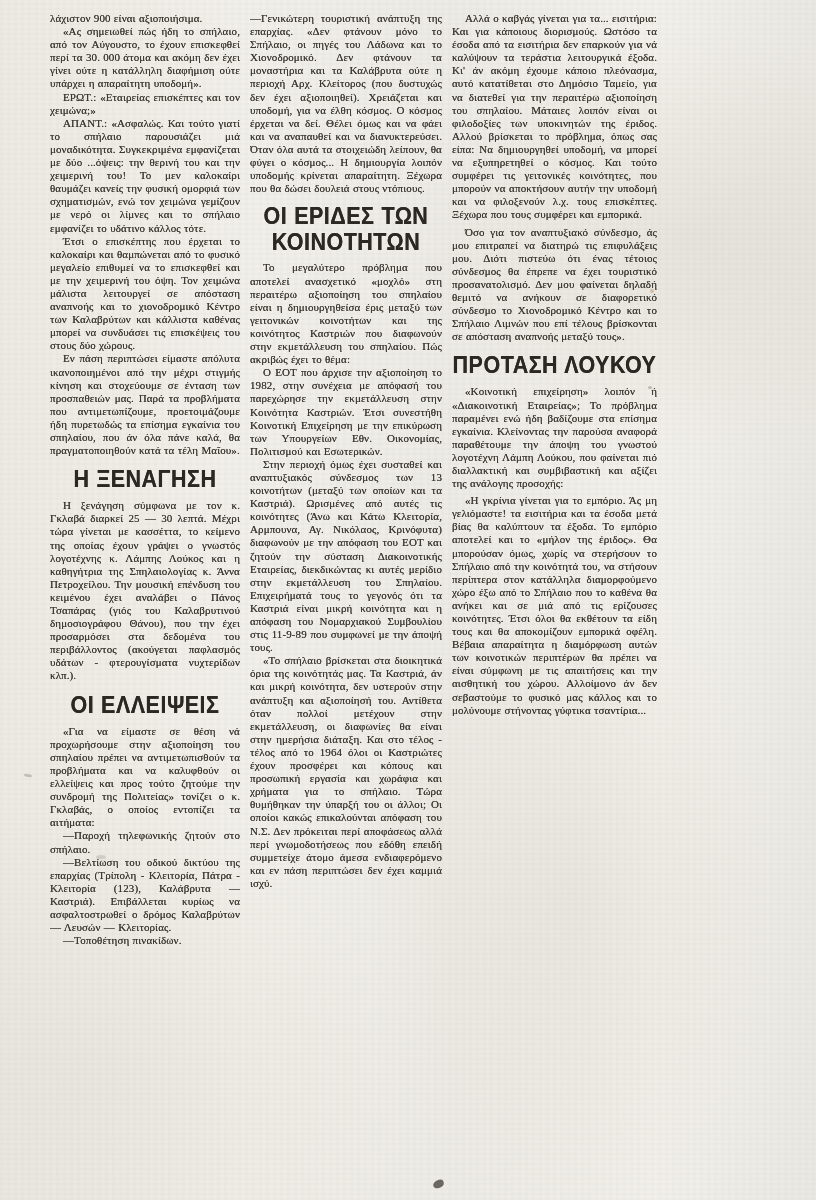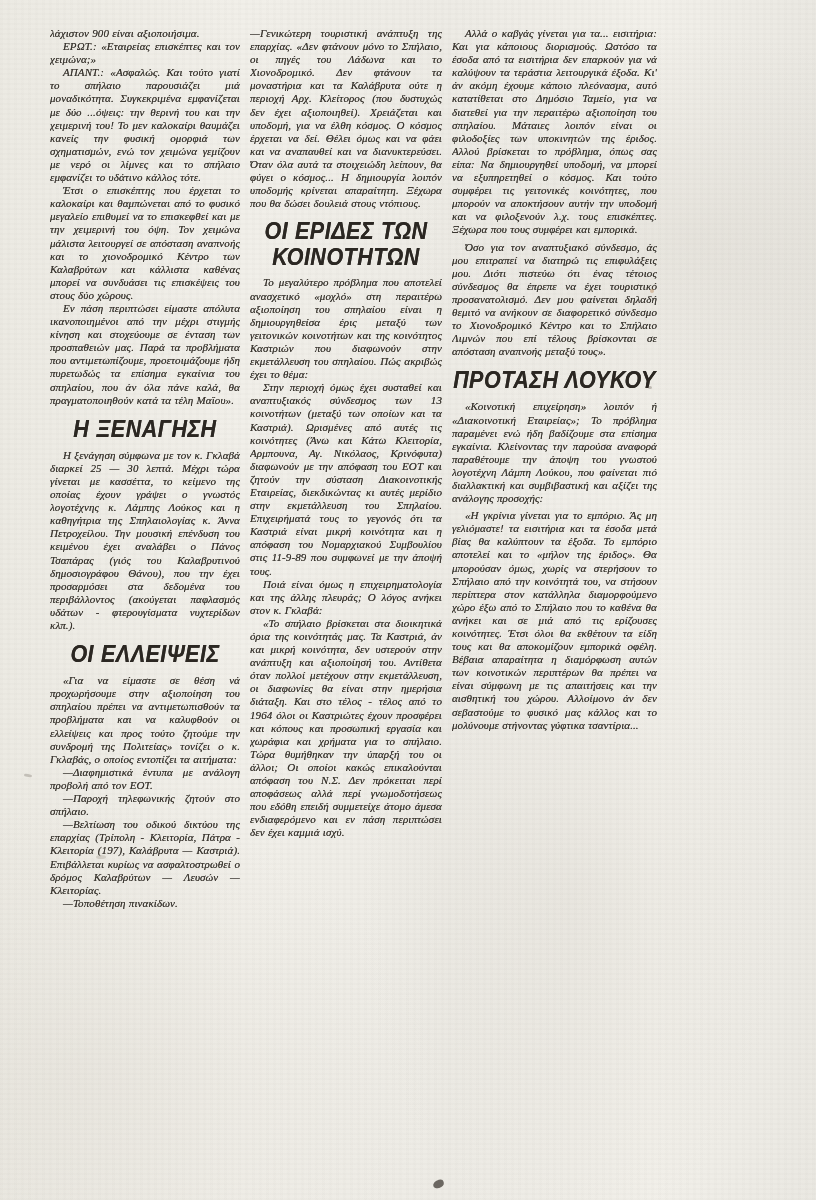--- a/index.html
+++ b/index.html
@@ -16,29 +16,28 @@
       radial-gradient(ellipse 500px 400px at 10% 90%, rgba(222,218,210,.35), rgba(0,0,0,0) 70%),
       linear-gradient(90deg, #eceae3 0%, #f1efe9 30%, #edebe5 55%, #f2f0ea 80%, #eae8e2 100%);
   }
   .grain{
     position:absolute;inset:0;pointer-events:none;
     background:
       repeating-linear-gradient(0deg, rgba(120,115,105,.025) 0 2px, rgba(0,0,0,0) 2px 5px),
       repeating-linear-gradient(90deg, rgba(120,115,105,.02) 0 3px, rgba(0,0,0,0) 3px 7px);
   }
   .col{
-    position:absolute;top:27px;
+    position:absolute;top:12px;
     color:#3b3731;
     font-size:11px;line-height:13.1px;
     text-align:justify;
     letter-spacing:.1px;
     word-spacing:.4px;
     text-shadow:0 0 .45px rgba(59,55,49,.85);
     overflow:hidden;
-    font-style:italic;
   }
   .col1{left:50px;width:190px;height:1160px;}
   .col2{left:250px;width:192px;height:1175px;}
   .col3{left:452px;width:205px;height:930px;}
   .para{margin:0;text-indent:13px;}
   .para.noindent{text-indent:0;}
   .col3 .para{margin-bottom:4px;}
   .headline{
     font-family:"Liberation Sans", sans-serif;
     font-weight:700;
@@ -58,40 +57,40 @@
   .speck-e{left:96px;top:855px;width:10px;height:4px;background:#b7b2a8;border-radius:50%;opacity:.5;}
 </style>
 </head>
 <body>
 
 <div class="paper"></div>
 <div class="grain"></div>
 
 <div class="col col1">
   <p class="para noindent">λάχιστον 900 είναι αξιοποιήσιμα.</p>
+  <p class="para">«Ας σημειωθεί πώς ήδη το σπήλαιο, από τον Αύγουστο, το έχουν επισκεφθεί περί τα 30. 000 άτομα και ακόμη δεν έχει γίνει ούτε η κατάλληλη διαφήμιση ούτε υπάρχει η απαραίτητη υποδομή».</p>
   <p class="para">ΕΡΩΤ.: «Εταιρείας επισκέπτες και τον χειμώνα;»</p>
   <p class="para">ΑΠΑΝΤ.: «Ασφαλώς. Και τούτο γιατί το σπήλαιο παρουσιάζει μιά μοναδικότητα. Συγκεκριμένα εμφανίζεται με δύο ...όψεις: την θερινή του και την χειμερινή του! Το μεν καλοκαίρι θαυμάζει κανείς την φυσική ομορφιά των σχηματισμών, ενώ τον χειμώνα γεμίζουν με νερό οι λίμνες και το σπήλαιο εμφανίζει το υδάτινο κάλλος τότε.</p>
   <p class="para">Έτσι ο επισκέπτης που έρχεται το καλοκαίρι και θαμπώνεται από το φυσικό μεγαλείο επιθυμεί να το επισκεφθεί και με την χειμερινή του όψη. Τον χειμώνα μάλιστα λειτουργεί σε απόσταση αναπνοής και το χιονοδρομικό Κέντρο των Καλαβρύτων και κάλλιστα καθένας μπορεί να συνδυάσει τις επισκέψεις του στους δύο χώρους.</p>
   <p class="para">Εν πάση περιπτώσει είμαστε απόλυτα ικανοποιημένοι από την μέχρι στιγμής κίνηση και στοχεύουμε σε ένταση των προσπαθειών μας. Παρά τα προβλήματα που αντιμετωπίζουμε, προετοιμάζουμε ήδη πυρετωδώς τα επίσημα εγκαίνια του σπηλαίου, που άν όλα πάνε καλά, θα πραγματοποιηθούν κατά τα τέλη Μαΐου».</p>
   <h2 class="headline">Η ΞΕΝΑΓΗΣΗ</h2>
   <p class="para">Η ξενάγηση σύμφωνα με τον κ. Γκλαβά διαρκεί 25 — 30 λεπτά. Μέχρι τώρα γίνεται με κασσέττα, το κείμενο της οποίας έχουν γράψει ο γνωστός λογοτέχνης κ. Λάμπης Λούκος και η καθηγήτρια της Σπηλαιολογίας κ. Άννα Πετροχείλου. Την μουσική επένδυση του κειμένου έχει αναλάβει ο Πάνος Τσαπάρας (γιός του Καλαβρυτινού δημοσιογράφου Θάνου), που την έχει προσαρμόσει στα δεδομένα του περιβάλλοντος (ακούγεται παφλασμός υδάτων - φτερουγίσματα νυχτερίδων κλπ.).</p>
   <h2 class="headline">ΟΙ ΕΛΛΕΙΨΕΙΣ</h2>
   <p class="para">«Για να είμαστε σε θέση νά προχωρήσουμε στην αξιοποίηση του σπηλαίου πρέπει να αντιμετωπισθούν τα προβλήματα και να καλυφθούν οι ελλείψεις και προς τούτο ζητούμε την συνδρομή της Πολιτείας» τονίζει ο κ. Γκλαβάς, ο οποίος εντοπίζει τα αιτήματα:</p>
-  <p class="para">—Διαφημιστικά έντυπα με ανάλογη προβολή από τον ΕΟΤ.</p>
   <p class="para">—Παροχή τηλεφωνικής ζητούν στο σπήλαιο.</p>
-  <p class="para">—Βελτίωση του οδικού δικτύου της επαρχίας (Τρίπολη - Κλειτορία, Πάτρα - Κλειτορία (197), Καλάβρυτα — Καστριά). Επιβάλλεται κυρίως να ασφαλτοστρωθεί ο δρόμος Καλαβρύτων — Λευσών — Κλειτορίας.</p>
+  <p class="para">—Βελτίωση του οδικού δικτύου της επαρχίας (Τρίπολη - Κλειτορία, Πάτρα - Κλειτορία (123), Καλάβρυτα — Καστριά). Επιβάλλεται κυρίως να ασφαλτοστρωθεί ο δρόμος Καλαβρύτων — Λευσών — Κλειτορίας.</p>
   <p class="para">—Τοποθέτηση πινακίδων.</p>
 </div>
 
 <div class="col col2">
   <p class="para noindent">—Γενικώτερη τουριστική ανάπτυξη της επαρχίας. «Δεν φτάνουν μόνο το Σπήλαιο, οι πηγές του Λάδωνα και το Χιονοδρομικό. Δεν φτάνουν τα μοναστήρια και τα Καλάβρυτα ούτε η περιοχή Αρχ. Κλείτορος (που δυστυχώς δεν έχει αξιοποιηθεί). Χρειάζεται και υποδομή, για να έλθη κόσμος. Ο κόσμος έρχεται να δεί. Θέλει όμως και να φάει και να αναπαυθεί και να διανυκτερεύσει. Όταν όλα αυτά τα στοιχειώδη λείπουν, θα φύγει ο κόσμος... Η δημιουργία λοιπόν υποδομής κρίνεται απαραίτητη. Ξέχωρα που θα δώσει δουλειά στους ντόπιους.</p>
   <h2 class="headline">ΟΙ ΕΡΙΔΕΣ ΤΩΝ ΚΟΙΝΟΤΗΤΩΝ</h2>
   <p class="para">Το μεγαλύτερο πρόβλημα που αποτελεί ανασχετικό «μοχλό» στη περαιτέρω αξιοποίηση του σπηλαίου είναι η δημιουργηθείσα έρις μεταξύ των γειτονικών κοινοτήτων και της κοινότητος Καστριών που διαφωνούν στην εκμετάλλευση του σπηλαίου. Πώς ακριβώς έχει το θέμα:</p>
+  <p class="para">Ο ΕΟΤ που άρχισε την αξιοποίηση το 1982, στην συνέχεια με απόφασή του παρεχώρησε την εκμετάλλευση στην Κοινότητα Καστριών. Έτσι συνεστήθη Κοινοτική Επιχείρηση με την επικύρωση των Υπουργείων Εθν. Οικονομίας, Πολιτισμού και Εσωτερικών.</p>
   <p class="para">Στην περιοχή όμως έχει συσταθεί και αναπτυξιακός σύνδεσμος των 13 κοινοτήτων (μεταξύ των οποίων και τα Καστριά). Ωρισμένες από αυτές τις κοινότητες (Άνω και Κάτω Κλειτορία, Αρμπουνα, Αγ. Νικόλαος, Κρινόφυτα) διαφωνούν με την απόφαση του ΕΟΤ και ζητούν την σύσταση Διακοινοτικής Εταιρείας, διεκδικώντας κι αυτές μερίδιο στην εκμετάλλευση του Σπηλαίου. Επιχειρήματά τους το γεγονός ότι τα Καστριά είναι μικρή κοινότητα και η απόφαση του Νομαρχιακού Συμβουλίου στις 11-9-89 που συμφωνεί με την άποψή τους.</p>
-  <p class="para">Ποιά είναι όμως η επιχειρηματολογία και της άλλης πλευράς; Ο λόγος ανήκει στον κ. Γκλαβά:</p>
   <p class="para">«Το σπήλαιο βρίσκεται στα διοικητικά όρια της κοινότητάς μας. Τα Καστριά, άν και μικρή κοινότητα, δεν υστερούν στην ανάπτυξη και αξιοποίησή του. Αντίθετα όταν πολλοί μετέχουν στην εκμετάλλευση, οι διαφωνίες θα είναι στην ημερήσια διάταξη. Και στο τέλος - τέλος από το 1964 όλοι οι Καστριώτες έχουν προσφέρει και κόπους και προσωπική εργασία και χωράφια και χρήματα για το σπήλαιο. Τώρα θυμήθηκαν την ύπαρξή του οι άλλοι; Οι οποίοι κακώς επικαλούνται απόφαση του Ν.Σ. Δεν πρόκειται περί αποφάσεως αλλά περί γνωμοδοτήσεως που εδόθη επειδή συμμετείχε άτομο άμεσα ενδιαφερόμενο και εν πάση περιπτώσει δεν έχει καμμιά ισχύ.</p>
 </div>
 
 <div class="col col3">
   <p class="para">Αλλά ο καβγάς γίνεται για τα... εισιτήρια: Και για κάποιους διορισμούς. Ωστόσο τα έσοδα από τα εισιτήρια δεν επαρκούν για νά καλύψουν τα τεράστια λειτουργικά έξοδα. Κι' άν ακόμη έχουμε κάποιο πλεόνασμα, αυτό κατατίθεται στο Δημόσιο Ταμείο, για να διατεθεί για την περαιτέρω αξιοποίηση του σπηλαίου. Μάταιες λοιπόν είναι οι φιλοδοξίες των υποκινητών της έριδος. Αλλού βρίσκεται το πρόβλημα, όπως σας είπα: Να δημιουργηθεί υποδομή, να μπορεί να εξυπηρετηθεί ο κόσμος. Και τούτο συμφέρει τις γειτονικές κοινότητες, που μπορούν να αποκτήσουν αυτήν την υποδομή και να φιλοξενούν λ.χ. τους επισκέπτες. Ξέχωρα που τους συμφέρει και εμπορικά.</p>
   <p class="para">Όσο για τον αναπτυξιακό σύνδεσμο, άς μου επιτραπεί να διατηρώ τις επιφυλάξεις μου. Διότι πιστεύω ότι ένας τέτοιος σύνδεσμος θα έπρεπε να έχει τουριστικό προσανατολισμό. Δεν μου φαίνεται δηλαδή θεμιτό να ανήκουν σε διαφορετικό σύνδεσμο το Χιονοδρομικό Κέντρο και το Σπήλαιο Λιμνών που επί τέλους βρίσκονται σε απόσταση αναπνοής μεταξύ τους».</p>
   <h2 class="headline">ΠΡΟΤΑΣΗ ΛΟΥΚΟΥ</h2>
   <p class="para">«Κοινοτική επιχείρηση» λοιπόν ή «Διακοινοτική Εταιρείας»; Το πρόβλημα παραμένει ενώ ήδη βαδίζουμε στα επίσημα εγκαίνια. Κλείνοντας την παρούσα αναφορά παραθέτουμε την άποψη του γνωστού λογοτέχνη Λάμπη Λούκου, που φαίνεται πιό διαλλακτική και συμβιβαστική και αξίζει της ανάλογης προσοχής:</p>
   <p class="para">«Η γκρίνια γίνεται για το εμπόριο. Άς μη γελιόμαστε! τα εισιτήρια και τα έσοδα μετά βίας θα καλύπτουν τα έξοδα. Το εμπόριο αποτελεί και το «μήλον της έριδος». Θα μπορούσαν όμως, χωρίς να στερήσουν το Σπήλαιο από την κοινότητά του, να στήσουν περίπτερα στον κατάλληλα διαμορφούμενο χώρο έξω από το Σπήλαιο που το καθένα θα ανήκει και σε μιά από τις ερίζουσες κοινότητες. Έτσι όλοι θα εκθέτουν τα είδη τους και θα αποκομίζουν εμπορικά οφέλη. Βέβαια απαραίτητα η διαμόρφωση αυτών των κοινοτικών περιπτέρων θα πρέπει να είναι σύμφωνη με τις απαιτήσεις και την αισθητική του χώρου. Αλλοίμονο άν δεν σεβαστούμε το φυσικό μας κάλλος και το μολύνουμε στήνοντας γύφτικα τσαντίρια...</p>
 </div>

